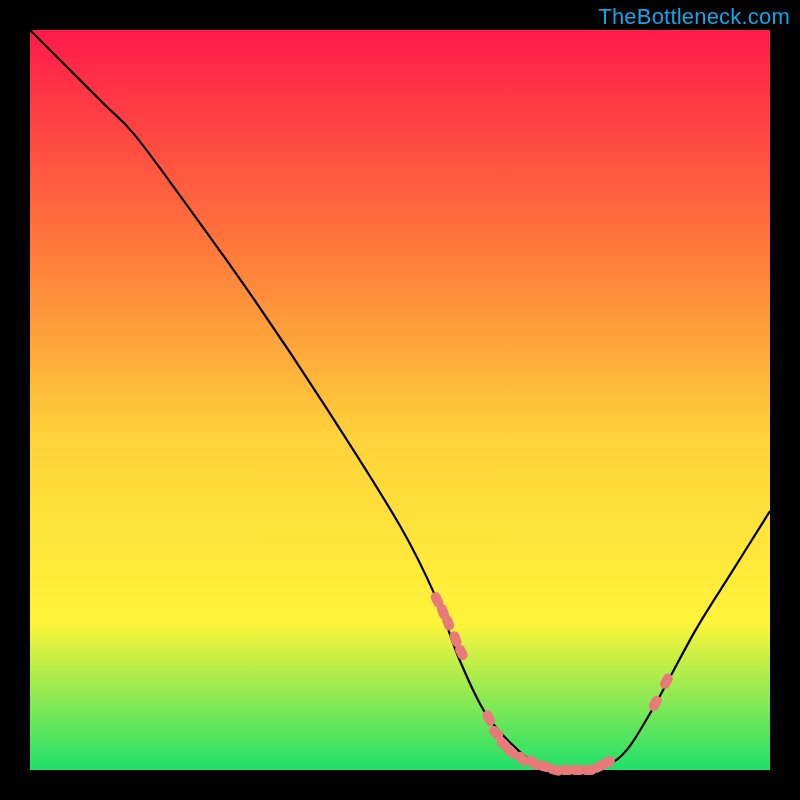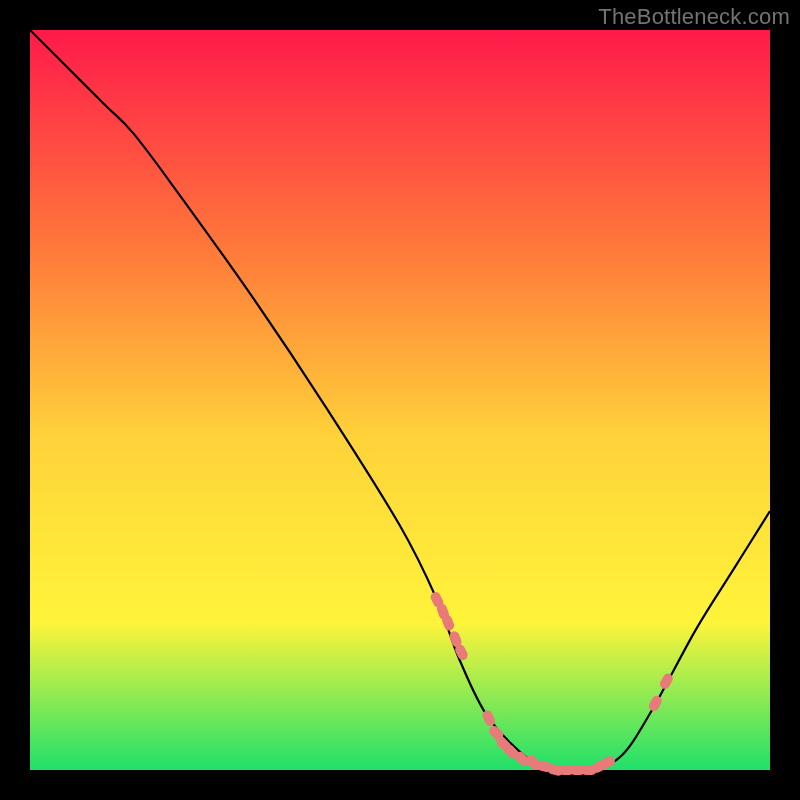--- a/index.html
+++ b/index.html
@@ -13,21 +13,21 @@
   .chart-container {
     position: relative;
     width: 800px;
     height: 800px;
     background: #000000;
   }
   .watermark {
     position: absolute;
     top: 4px;
     right: 10px;
-    color: #737373;
+    color: #0ea5e9;
     font-family: Arial, Helvetica, sans-serif;
     font-size: 22px;
     font-weight: 500;
     letter-spacing: 0.2px;
     z-index: 10;
     user-select: none;
   }
   svg.plot {
     position: absolute;
     left: 0;

